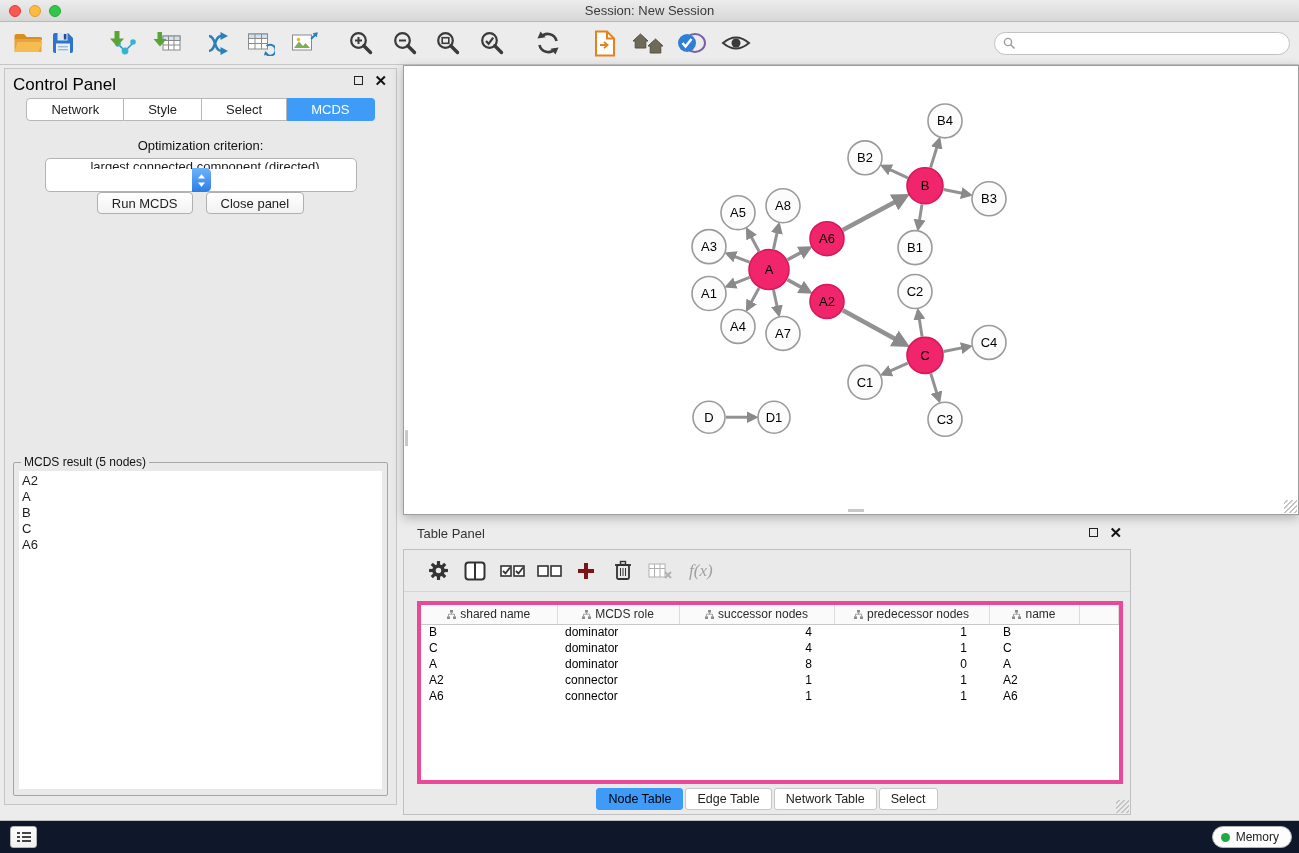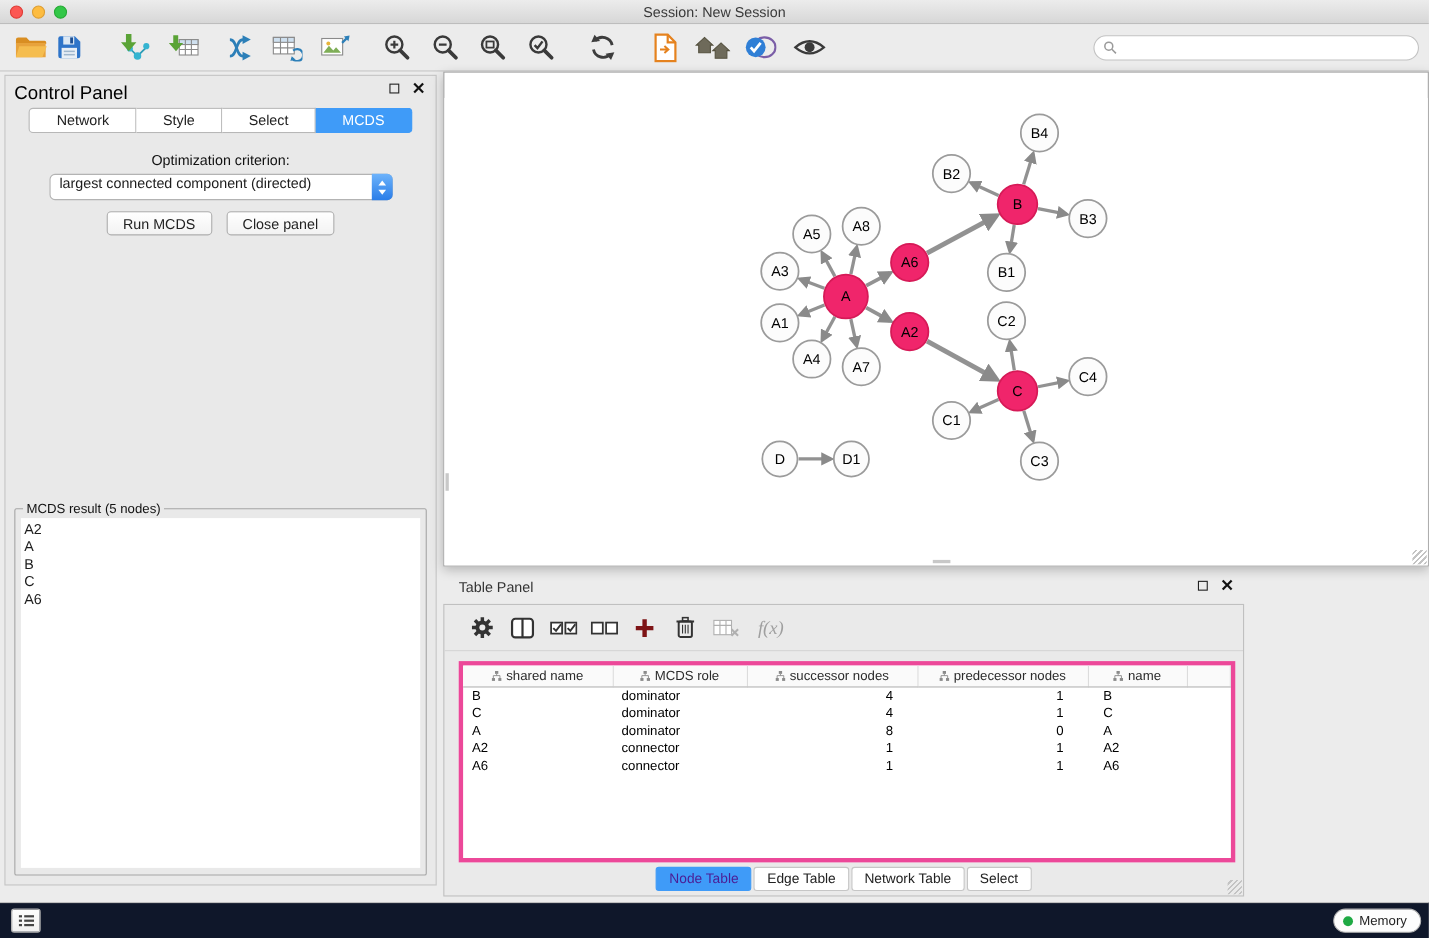--- a/index.html
+++ b/index.html
@@ -33,22 +33,22 @@
   .x-glyph { font-size:15px; font-weight:bold; color:#111; line-height:11px; }
 
   .cp-tabs { position:absolute; top:29px; left:0; right:0; display:flex; justify-content:center; }
   .cp-tab { font-size:13px; padding:3px 24px; background:#fff; border:1px solid #b7b7b7;
     border-left:none; color:#222; cursor:default; }
   .cp-tab:first-child { border-left:1px solid #b7b7b7; border-radius:4px 0 0 4px; }
   .cp-tab:last-child { border-radius:0 4px 4px 0; }
   .cp-tab.active { background:#3f9bf8; border-color:#3f9bf8; color:#fff; }
 
   .opt-label { position:absolute; top:69px; width:100%; text-align:center; font-size:13px; color:#111; }
-  .combo { position:absolute; top:89px; left:40px; width:312px; height:24px; background:#fff;
-    border:1px solid #b3b3b3; border-radius:5px; display:flex; align-items:flex-start; }
+  .combo { position:absolute; top:89px; left:40px; width:312px; height:34px; background:#fff;
+    border:1px solid #b3b3b3; border-radius:5px; display:flex; align-items:center;flex-direction:column; }
   .combo-text { flex:1; font-size:13px; padding-left:8px; white-space:nowrap; overflow:hidden; }
   .combo-stepper { width:19px; height:24px; margin:-1px -1px -1px 0; border-radius:0 5px 5px 0;
     background:linear-gradient(#6db3fb,#2a7de8); display:flex; align-items:center; justify-content:center; }
 
   .btn-row { position:absolute; top:123px; width:100%; display:flex; justify-content:center; gap:13px; }
   .mac-btn { font-family:"Liberation Sans",sans-serif; font-size:13px; height:22px; padding:0 14px;
     background:linear-gradient(#ffffff,#f2f2f2); border:1px solid #b0b0b0; border-radius:4px; color:#222; }
 
   .result-fieldset { position:absolute; left:8px; right:8px; top:386px; bottom:8px;
     border:1px solid #a5a5a5; border-radius:2px; padding:2px 5px 6px; background:#e9e9e9; }
@@ -86,21 +86,21 @@
     border-right:1px solid #dcdcdc; border-bottom:1px solid #c9c9c9; height:19px; padding:0 4px; }
   .data-table td { font-size:12px; height:16px; padding:0 8px; color:#000; }
   .data-table td.col2, .data-table td.col3 { text-align:right; padding-right:22px; }
   .data-table td.col4 { padding-left:14px; }
   .tree-ico { vertical-align:-1px; margin-right:4px; }
 
   .tp-tabs { position:absolute; bottom:4px; width:100%; display:flex; justify-content:center; }
   .tp-tab { font-size:12.5px; padding:3px 11px; background:#fff; border:1px solid #c6c6c6;
     color:#222; border-radius:3px; }
   .tp-tab + .tp-tab { margin-left:2px; }
-  .tp-tab.active { background:#3f9bf8; border-color:#3f9bf8; color:#4c1d95; }
+  .tp-tab.active { background:#3f9bf8; border-color:#3f9bf8; color:#000000; }
 
   
   .statusbar { position:absolute; left:0; right:0; bottom:0; height:33px; background:#0f172a;
     border-top:1px solid #bfbfbf; }
   .status-left-btn { position:absolute; left:10px; top:5px; width:27px; height:22px;
     background:linear-gradient(#fdfdfd,#f0f0f0); border:1px solid #b3b3b3; border-radius:3px;
     display:flex; align-items:center; justify-content:center; }
   .memory-btn { position:absolute; right:7px; top:5px; height:22px; padding:0 12px 0 8px;
     background:#fdfdfd; border:1px solid #b3b3b3; border-radius:11px; display:flex;
     align-items:center; gap:6px; font-size:12px; color:#222; }

